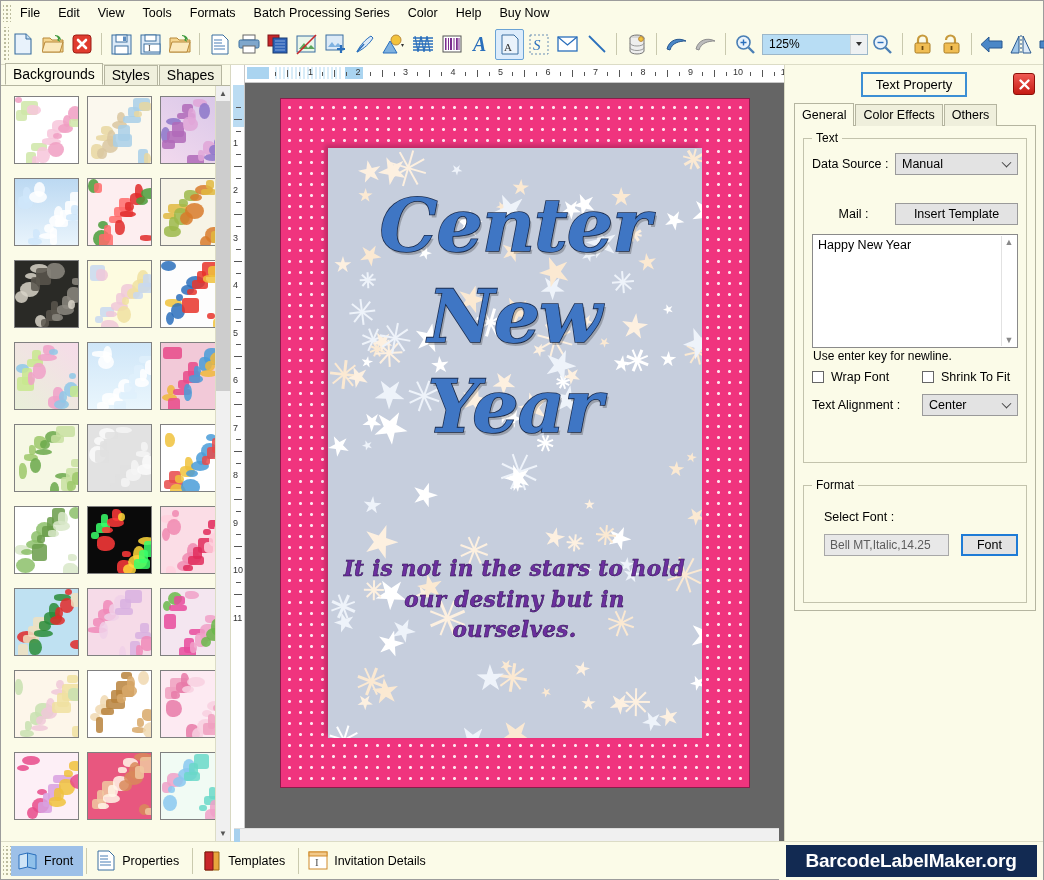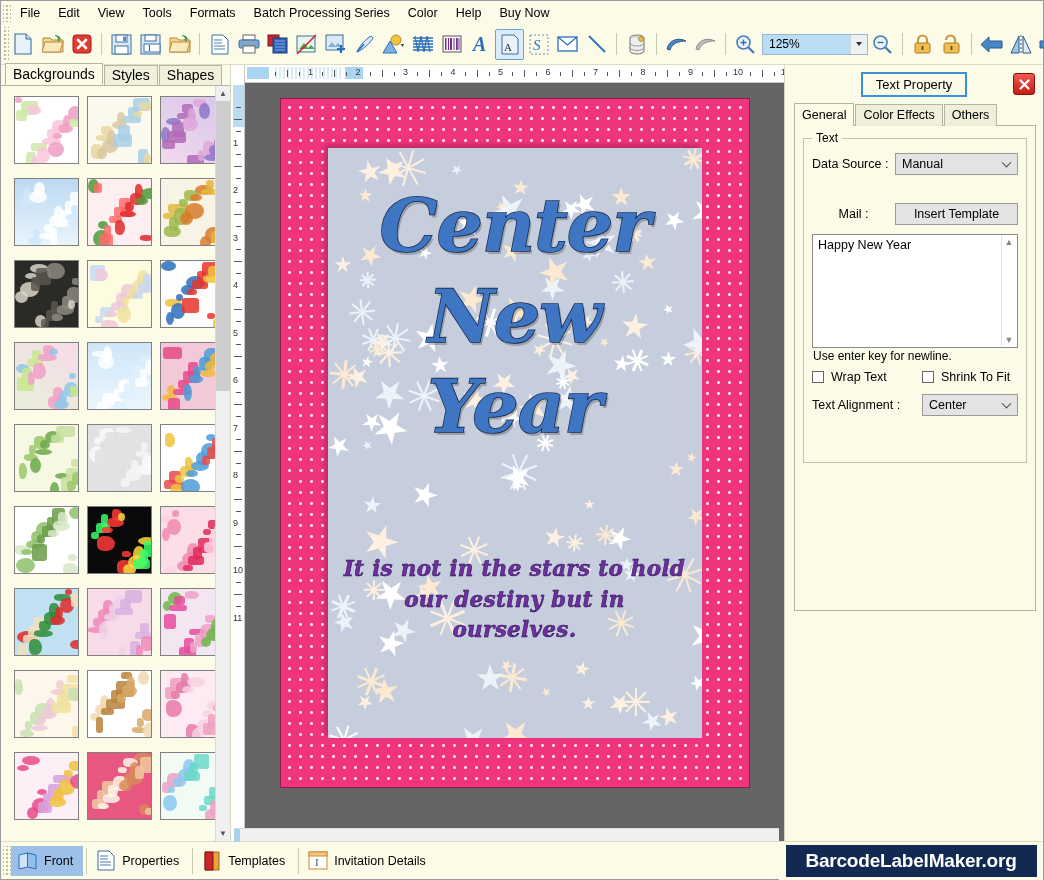--- a/index.html
+++ b/index.html
@@ -1740,37 +1740,45 @@
             <div class="ta-scroll">
               <span>▲</span>
               <span>▼</span>
             </div>
           </div>
           <div class="hint">Use enter key for newline.</div>
 
           <div class="row" style="margin-top:4px">
             <div style="display:flex;align-items:center;width:110px">
               <span class="chk"></span>
-              <span class="lbl">Wrap Text</span>
+              <span class="lbl">Wrap Font</span>
             </div>
             <div style="display:flex;align-items:center">
               <span class="chk"></span>
               <span class="lbl">Shrink To Fit</span>
             </div>
           </div>
 
           <div class="row" style="margin-top:10px">
             <div class="lbl" style="width:110px">Text Alignment :</div>
             <div class="sel-ctl" style="flex:1">
               <span>Center</span>
               <span class="chev"></span>
             </div>
           </div>
         </div>
 
+        <div class="groupbox" style="height:118px; margin-top:22px">
+          <div class="gb-title">Format</div>
+          <div class="lbl" style="margin:12px 0 10px 12px">Select Font :</div>
+          <div class="row" style="margin:0 0 0 12px">
+            <div class="readonly-field" style="flex:1; margin-right:12px">Bell MT,Italic,14.25</div>
+            <div class="btn focus" style="width:57px">Font</div>
+          </div>
+        </div>
 
       </div>
     </div>
   </div>
 
   <div class="statusbar">
     <div class="hscroll-strip">
       <div class="hscroll-thumb"></div>
     </div>
     <div class="sgrip"></div>

